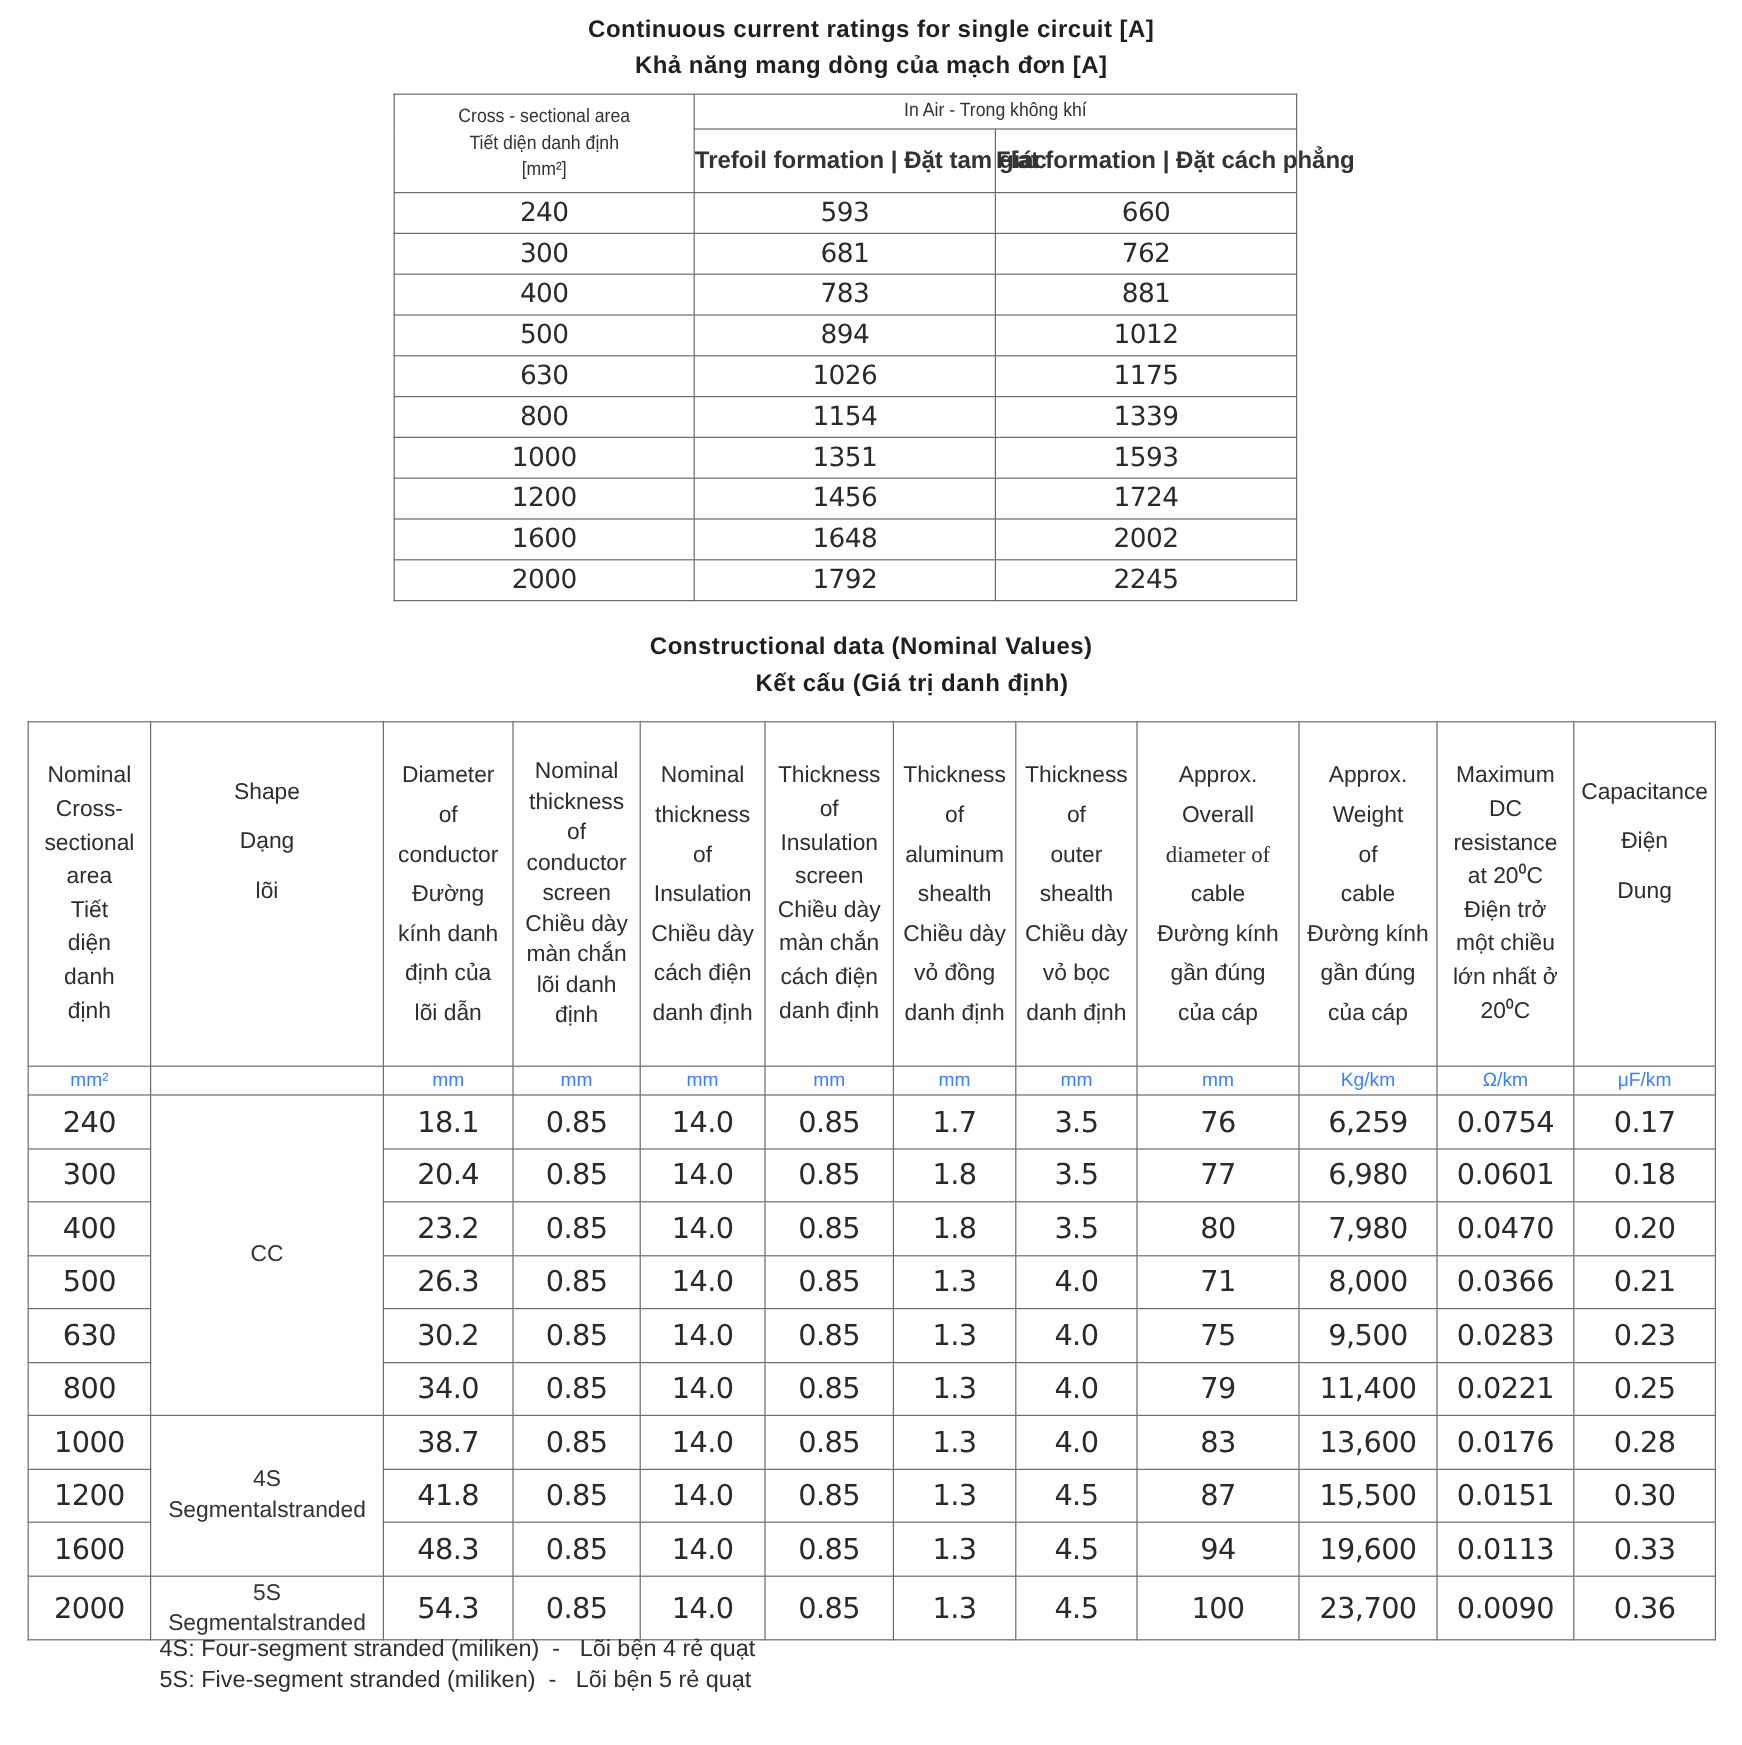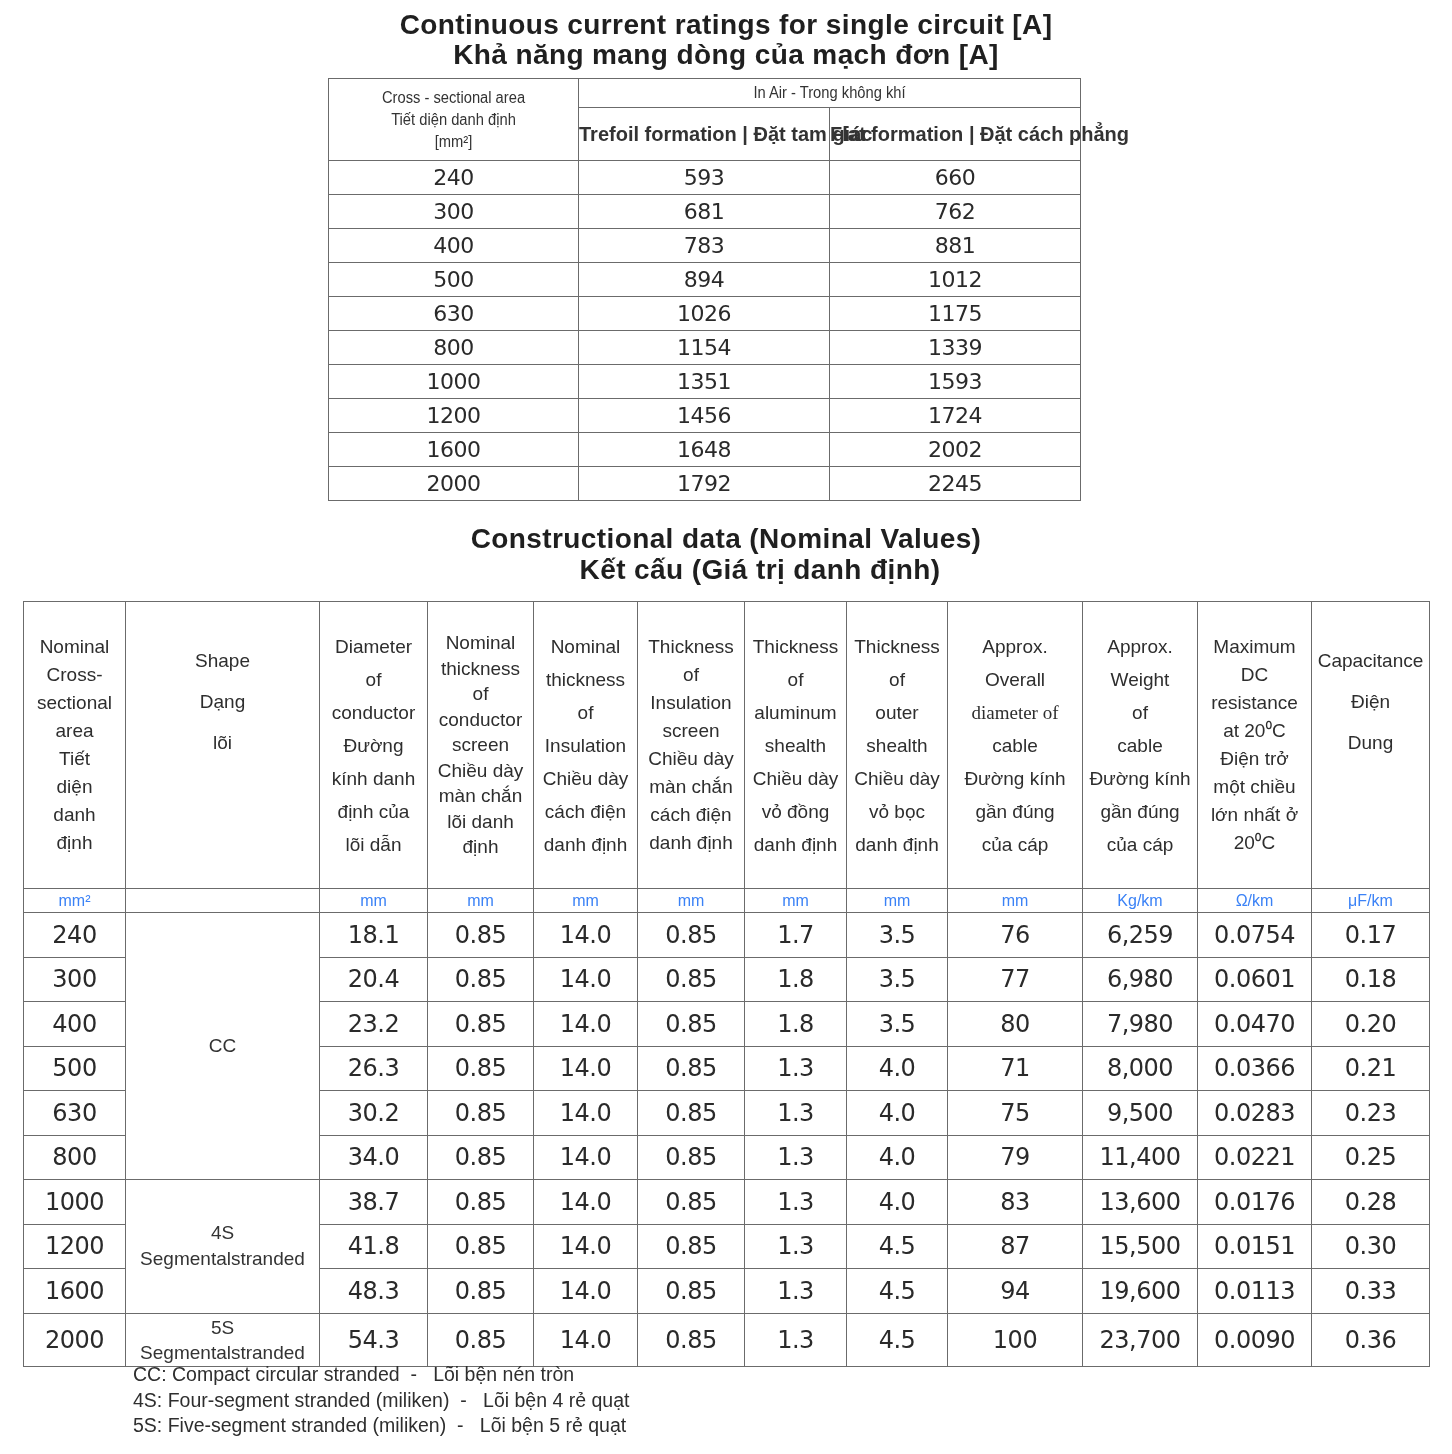--- a/index.html
+++ b/index.html
@@ -1,19 +1,19 @@
 <!DOCTYPE html>
 <html><head>
 <meta charset="utf-8">
 <style>
   html, body { margin: 0; padding: 0; background: #ffffff; }
   body { width: 1452px; height: 1454px; position: relative; overflow: hidden; color: #2a2a2a; }
   .title {
     position: absolute; left: 0; width: 1452px; text-align: center;
-    font-family: "Liberation Sans", sans-serif; font-weight: bold; font-size: 28px;
+    font-family: "Liberation Sans", sans-serif; font-weight: bold; font-size: 20px;
     letter-spacing: 0.4px; color: #1f1f1f; line-height: 30px;
   }
   table { position: absolute; border-collapse: collapse; table-layout: fixed; }
   td, th { border: 1.5px solid #6b6b6b; padding: 0; text-align: center; vertical-align: middle; }
   .t1 { left: 328px; top: 78px; width: 752px; }
   .t1 .hdr { font-family: "Liberation Sans", sans-serif; font-weight: normal; font-size: 16px; line-height: 22px; color: #333; transform: scaleX(0.92); }
   .t1 .hdr-sm { font-family: "Liberation Sans", sans-serif; font-weight: bold; font-size: 20px; color: #333; white-space: nowrap; }
   .t1 td.num { font-family: "DejaVu Sans", sans-serif; font-size: 22px; height: 33px; color: #2a2a2a; letter-spacing: -0.5px; }
   .t2 { left: 23px; top: 601px; width: 1406px; }
   .t2 th { font-family: "Liberation Sans", sans-serif; font-weight: normal; font-size: 19px; line-height: 28px; color: #2e2e2e; height: 248px; padding-top: 0; }
@@ -387,16 +387,15 @@
         <td class="num">4.5</td>
         <td class="num">100</td>
         <td class="num">23,700</td>
         <td class="num">0.0090</td>
         <td class="num">0.36</td>
       </tr>
     </tbody>
 </table>
 
 <div class="notes">
-  <div>CC: Compact circular stranded  -   Lõi bện nén tròn</div>
   <div>4S: Four-segment stranded (miliken)  -   Lõi bện 4 rẻ quạt</div>
   <div>5S: Five-segment stranded (miliken)  -   Lõi bện 5 rẻ quạt</div>
 </div>
 
 </body></html>

